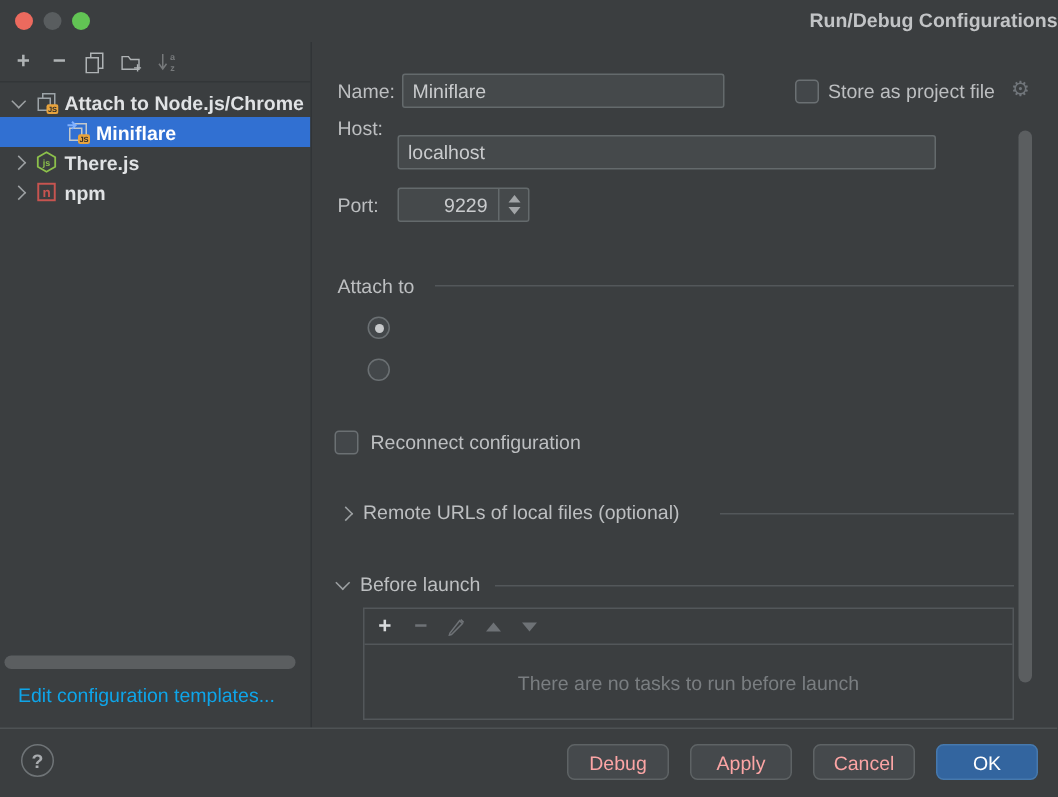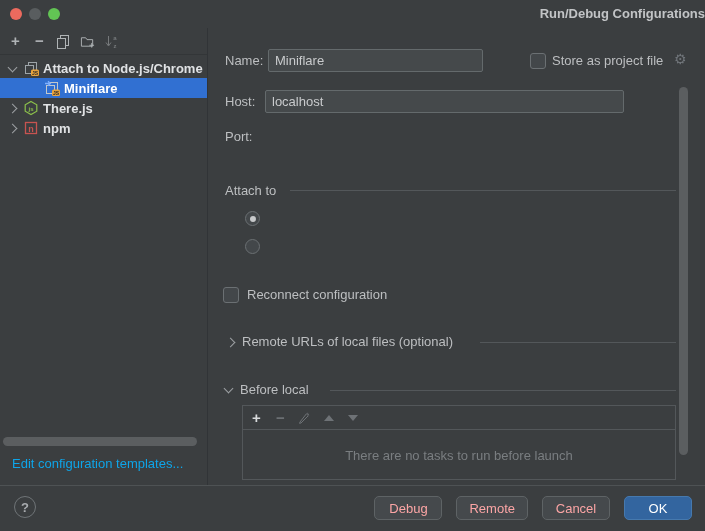--- a/index.html
+++ b/index.html
@@ -176,43 +176,50 @@
 
 <div class="content">
 
   <div class="lbl" style="left:17px;top:25px">Name:</div>
   <input id="name-field" class="text-field" value="Miniflare" style="">
 
   <span class="checkbox" id="store-checkbox"></span>
   <div class="lbl" id="store-label">Store as project file</div>
   <span class="gear">⚙</span>
 
-  <div class="lbl" style="left:17px;top:66px">Host:</div>
+  <div class="lbl" style="left:17px;top:50px">Host:</div>
   <input id="host-field" class="text-field" value="localhost" style="">
 
   <div class="lbl" style="left:17px;top:101px">Port:</div>
+  <div class="port-group">
+    <input class="port-input" value="9229" style="">
+    <div class="spinner">
+      <span class="spin-up"></span>
+      <span class="spin-down"></span>
+    </div>
+  </div>
 
   <div class="lbl" style="left:17px;top:155px">Attach to</div>
   <div class="section-line" style="left:82px;right:29px;top:162px"></div>
 
   <span class="radio" style="left:37px;top:183px">
     <span class="dot"></span>
   </span>
 
   <span class="radio" style="left:37px;top:211px"></span>
 
   <span class="checkbox" style="left:15px;top:259px"></span>
   <div class="lbl" style="left:39px;top:259px">Reconnect configuration</div>
 
   <span class="chev right sec-chev" style="left:19px;top:311px"></span>
   <div class="lbl" style="left:34px;top:306px">Remote URLs of local files (optional)</div>
   <div class="section-line" style="left:272px;right:29px;top:314px"></div>
 
   <span class="chev down sec-chev" style="left:17px;top:359px"></span>
-  <div class="lbl" style="left:32px;top:354px">Before local</div>
+  <div class="lbl" style="left:32px;top:354px">Before launch</div>
   <div class="section-line" style="left:122px;right:29px;top:362px"></div>
 
   <div class="task-panel">
     <div class="panel-toolbar">
       <span class="pt-icon pt-bright">+</span>
       <span class="pt-icon pt-dim">−</span>
       <span class="pt-icon">
         <svg width="13" height="13" viewBox="0 0 13 13">
           <path d="M2 11 l-.4 1.4 L3 12 l7.3-7.3 -1.9-1.9 L2 11 z M9.2 2 l1.9 1.9" fill="none" stroke="#6E7276"></path>
         </svg>
@@ -228,17 +235,17 @@
   </div>
 
   <div class="v-scroll-thumb"></div>
 </div>
 
 <div class="bottom-sep"></div>
 <div class="footer">
   <div class="help-btn">?</div>
   <div class="btn-row">
     <div class="btn">Debug</div>
-    <div class="btn">Remote</div>
+    <div class="btn">Apply</div>
     <div class="btn">Cancel</div>
     <div class="btn primary">OK</div>
   </div>
 </div>
 
 </body></html>

